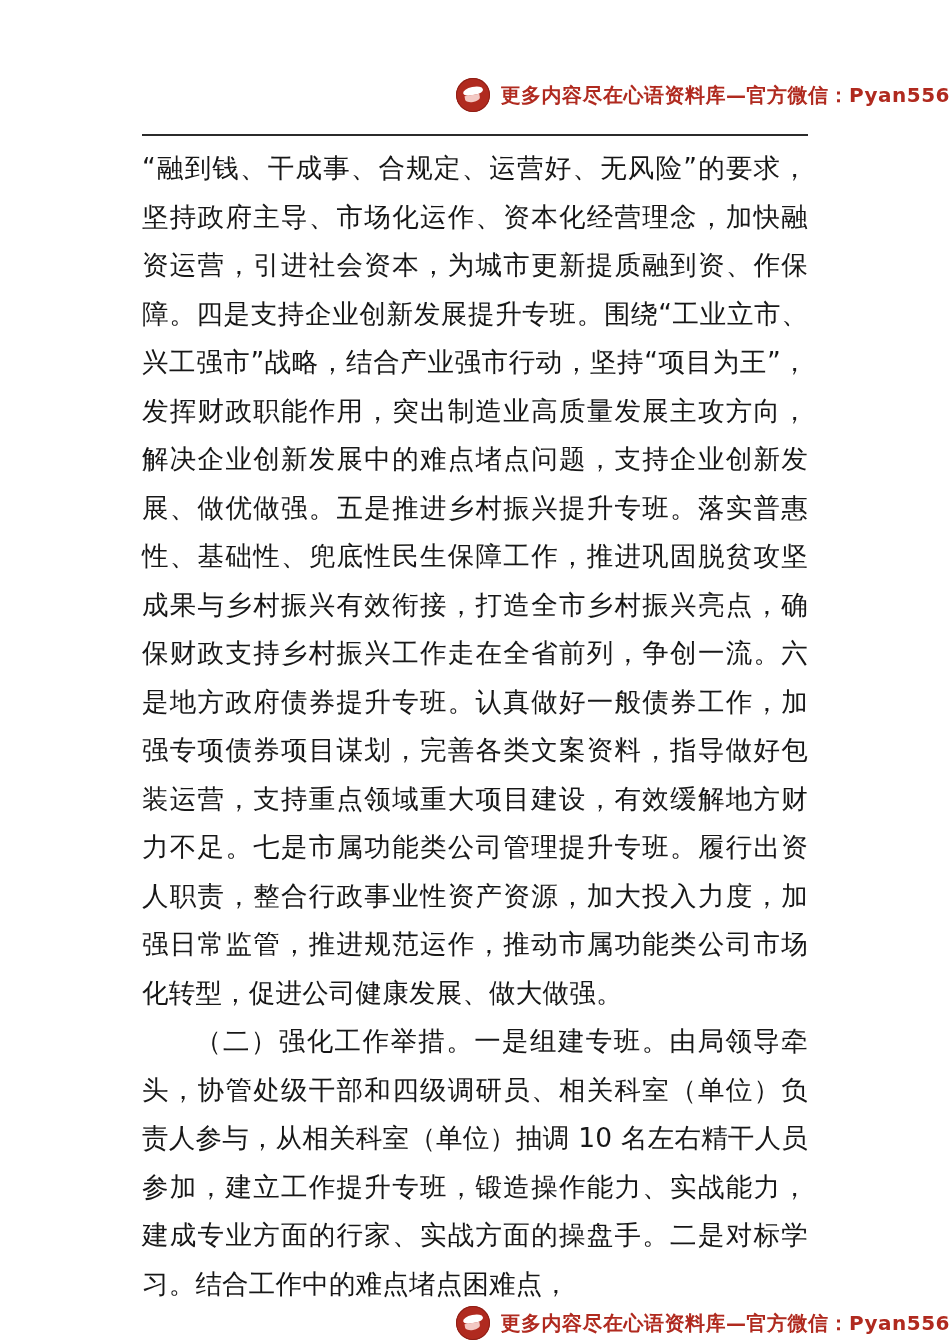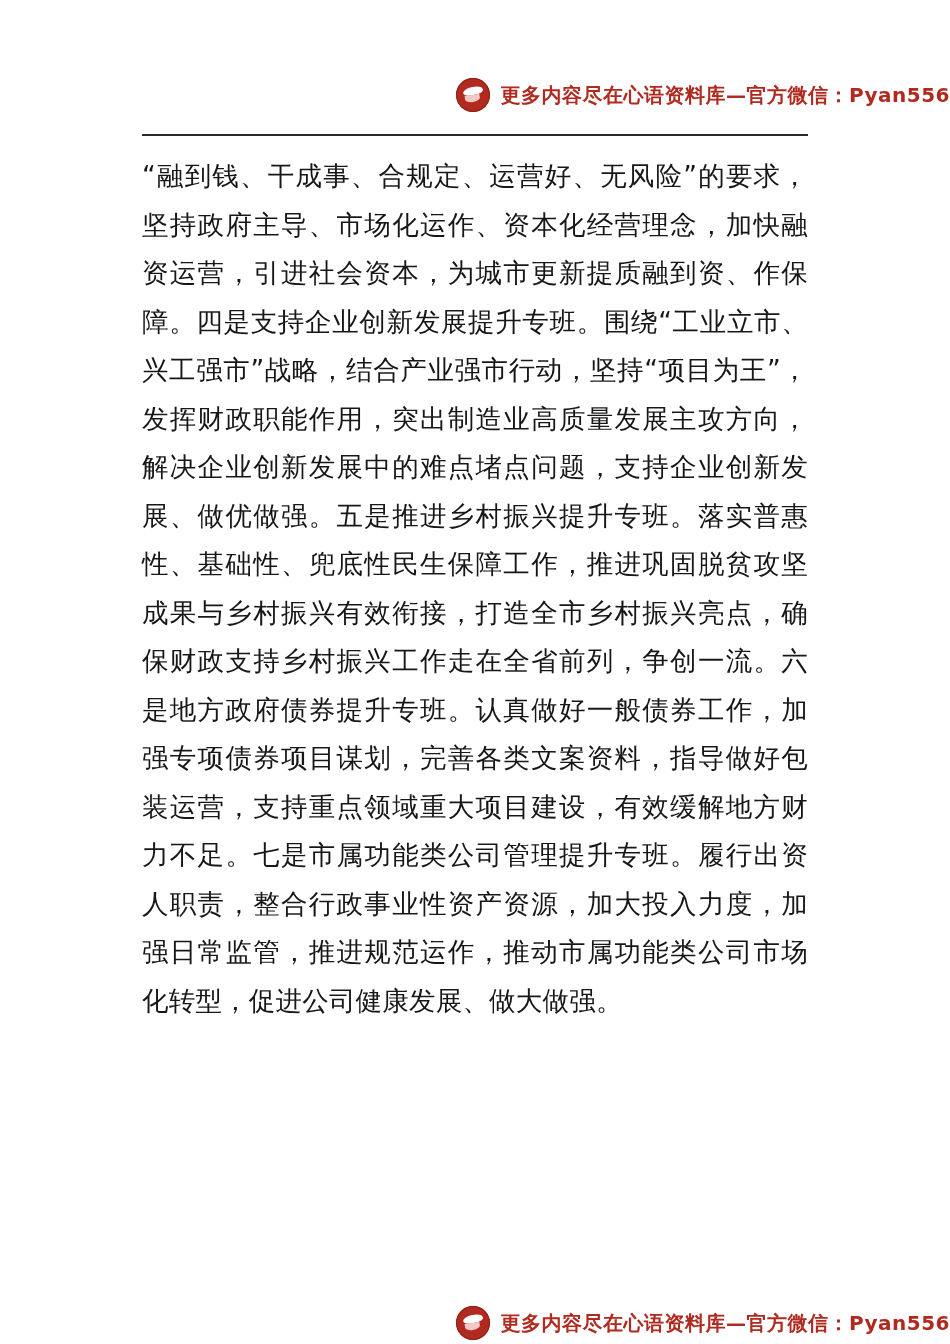--- a/index.html
+++ b/index.html
@@ -90,21 +90,21 @@
   .header-rule {
     width: 666px;
     margin: 22px auto 0 auto;
     border-top: 2px solid #2b2b2b;
   }
 
   
   .body-area {
     width: 666px;
     margin: 0 auto;
-    padding-top: 16px;
+    padding-top: 8px;
   }
   .para {
     font-size: 26.5px;
     line-height: 48.5px;
     text-align: justify;
     text-justify: inter-ideograph;
     letter-spacing: 0.2px;
     margin: 0;
     color: #171717;
     font-family: "DejaVu Sans", "Liberation Sans", sans-serif;
@@ -126,20 +126,21 @@
     <div class="logo-circle"></div>
     <div class="banner-text">
       <span>更多内容尽在心语资料库—</span><span class="wechat">官方微信：</span><span class="handle">Pyan556</span>
     </div>
   </div>
 
   <div class="header-rule"></div>
 
   <div class="body-area">
     <p class="para">“融到钱、干成事、合规定、运营好、无风险”的要求，坚持政府主导、市场化运作、资本化经营理念，加快融资运营，引进社会资本，为城市更新提质融到资、作保障。四是支持企业创新发展提升专班。围绕“工业立市、兴工强市”战略，结合产业强市行动，坚持“项目为王”，发挥财政职能作用，突出制造业高质量发展主攻方向，解决企业创新发展中的难点堵点问题，支持企业创新发展、做优做强。五是推进乡村振兴提升专班。落实普惠性、基础性、兜底性民生保障工作，推进巩固脱贫攻坚成果与乡村振兴有效衔接，打造全市乡村振兴亮点，确保财政支持乡村振兴工作走在全省前列，争创一流。六是地方政府债券提升专班。认真做好一般债券工作，加强专项债券项目谋划，完善各类文案资料，指导做好包装运营，支持重点领域重大项目建设，有效缓解地方财力不足。七是市属功能类公司管理提升专班。履行出资人职责，整合行政事业性资产资源，加大投入力度，加强日常监管，推进规范运作，推动市属功能类公司市场化转型，促进公司健康发展、做大做强。</p>
+    <p class="para indent">（二）强化工作举措。一是组建专班。由局领导牵头，协管处级干部和四级调研员、相关科室（单位）负责人参与，从相关科室（单位）抽调 10 名左右精干人员参加，建立工作提升专班，锻造操作能力、实战能力，建成专业方面的行家、实战方面的操盘手。二是对标学习。结合工作中的难点堵点困难点，</p>
   </div>
 
   <div class="banner banner-bottom">
     <div class="logo-circle"></div>
     <div class="banner-text">
       <span>更多内容尽在心语资料库—</span><span class="wechat">官方微信：</span><span class="handle">Pyan556</span>
     </div>
   </div>
 
 </div>

